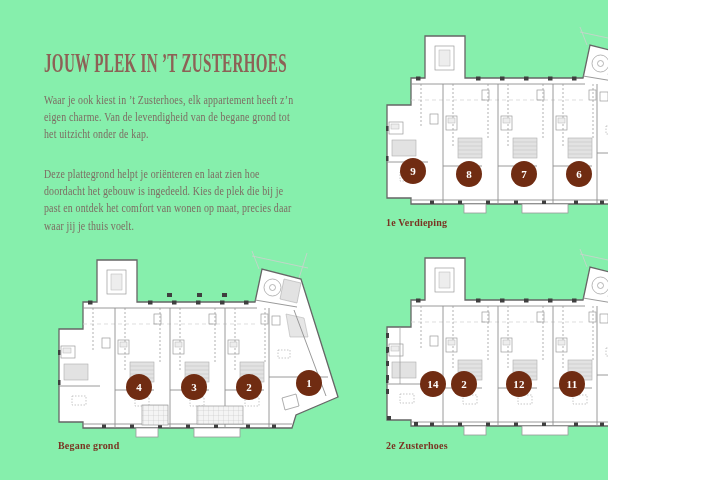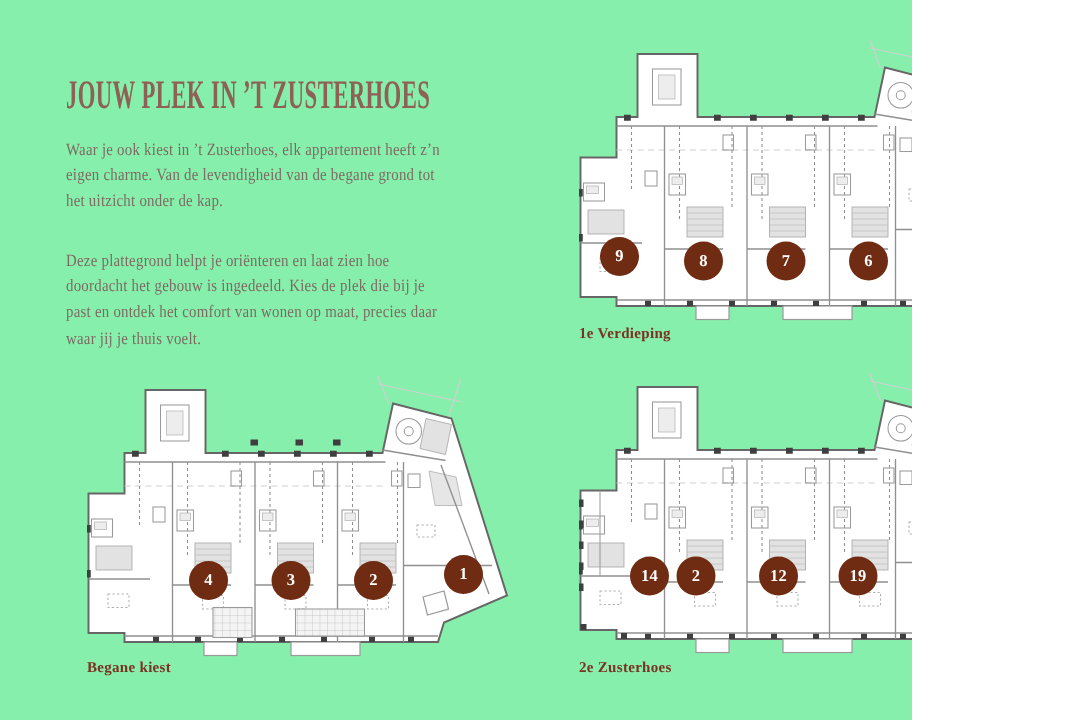--- a/index.html
+++ b/index.html
@@ -207,28 +207,28 @@
   <section class="plan plan-bg">
     <svg class="drawing" viewBox="0 0 282 200">
       <use href="#plan-building"></use>
       <use href="#bg-extras"></use>
     </svg>
     <div class="unit-badge" style="left:68px;top:124px;">4</div>
     <div class="unit-badge" style="left:123px;top:124px;">3</div>
     <div class="unit-badge" style="left:178px;top:124px;">2</div>
     <div class="unit-badge" style="left:238px;top:120px;">1</div>
   </section>
-  <div class="plan-label lbl-bg">Begane kiest</div>
+  <div class="plan-label lbl-bg">Begane grond</div>
 
   <section class="plan plan-2e">
     <svg class="drawing" viewBox="0 0 282 200">
       <use href="#plan-building"></use>
       <use href="#v2-extras"></use>
     </svg>
     <div class="unit-badge" style="left:18px;top:123px;margin-left:16px;">14</div>
     <div class="unit-badge" style="left:65px;top:123px;">2</div>
     <div class="unit-badge" style="left:120px;top:123px;">12</div>
-    <div class="unit-badge" style="left:173px;top:123px;">19</div>
+    <div class="unit-badge" style="left:173px;top:123px;">11</div>
     <div class="unit-badge" style="left:230px;top:120px;">15</div>
   </section>
   <div class="plan-label lbl-2e">2e Zusterhoes</div>
 
 </div>
 
 </body></html>

